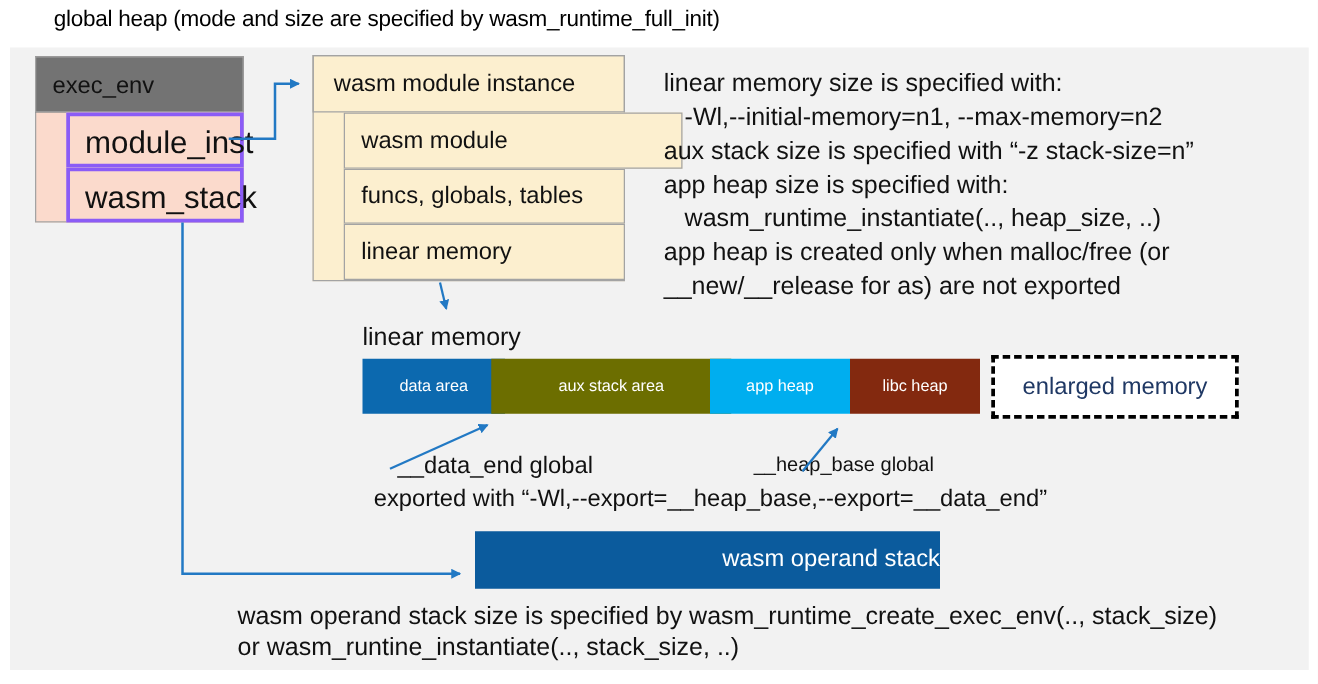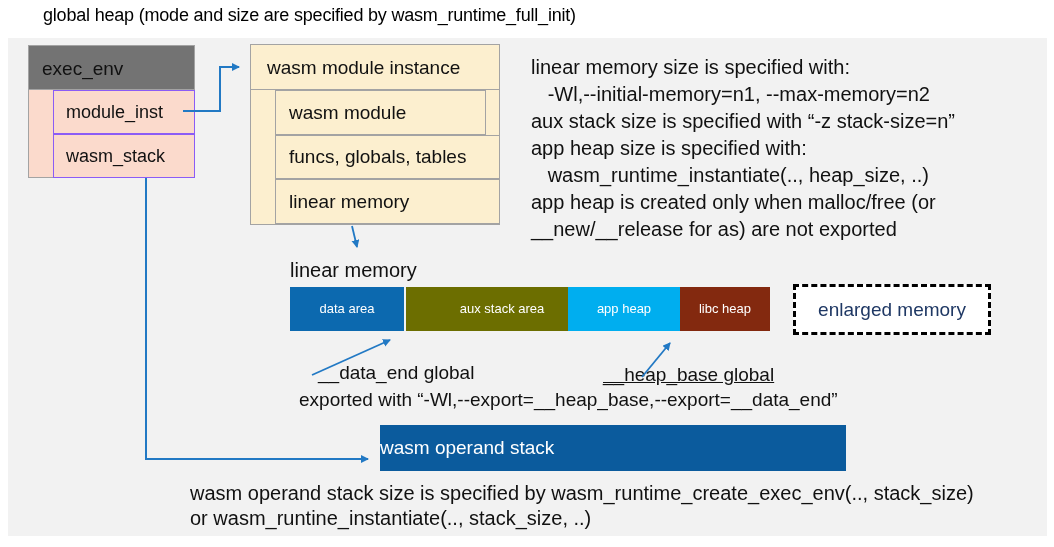--- a/index.html
+++ b/index.html
@@ -10,49 +10,49 @@
   .abs{position:absolute;box-sizing:border-box;}
   #page-title{left:10px;top:5px;font-size:18px;color:#000000;letter-spacing:-0.2px;margin-left:33px;}
   #canvas{left:8px;top:38px;width:1039px;height:498px;background:#f2f2f2;}
 
   
   .sbox{border:1px solid #a3a3a3;}
   #exec-env-box{left:28px;top:45px;width:167px;height:133px;background:#fbdacc;}
   #exec-env-header{left:28px;top:45px;width:167px;height:45px;line-height:45px;padding-left:13px;font-size:19px;border:1px solid #a3a3a3;}
   #exec-row-0{left:53px;top:90px;width:142px;height:44px;}
   #exec-row-1{left:53px;top:134px;width:142px;height:44px;}
-  .pink-row{background:#fbdacc;border:1px solid #8b5cf6;line-height:42px;padding-left:12px;font-size:18px;}
+  .pink-row{background:#fbdacc;border:3px solid #8b5cf6;line-height:42px;padding-left:12px;font-size:25px;}
 
   
   #mod-box{left:250px;top:44px;width:250px;height:181px;background:#fcefcf;}
   #mod-header{left:250px;top:44px;width:250px;height:46px;line-height:46px;padding-left:16px;font-size:19px;border:1px solid #a3a3a3;}
   .cream-row{background:#fcefcf;border:1px solid #a3a3a3;padding-left:13px;font-size:19px;}
-  #mod-row-0{left:275px;top:90px;width:211px;height:45px;line-height:43px;}
+  #mod-row-0{left:275px;top:90px;width:271px;height:45px;line-height:43px;}
   #mod-row-1{left:275px;top:135px;width:225px;height:44px;line-height:42px;}
   #mod-row-2{left:275px;top:179px;width:225px;height:45px;line-height:43px;}
 
   
   #right-notes{left:531px;top:54px;width:515px;font-size:20px;line-height:27px;color:#111;}
   #right-notes div{white-space:pre;}
 
   
   #lm-label{left:290px;top:259px;font-size:20px;}
   .seg{top:287px;height:44px;line-height:44px;text-align:center;font-size:13px;color:#fff;}
   #seg-0{left:290px;width:114px;}
-  #seg-1{left:406px;width:192px;}
+  #seg-1{left:393px;width:192px;}
   #seg-2{left:568px;width:112px;}
-  #seg-3{left:680px;width:90px;}
+  #seg-3{left:680px;width:104px;}
   #seg-4{left:793px;top:284px;width:198px;height:51px;line-height:45px;text-align:center;font-size:19px;border:3px dashed #000;background:#fff;}
 
   #data-end-label{left:318px;top:362px;font-size:19px;}
-  #heap-base-label{left:603px;top:364px;font-size:19px;text-decoration:underline;}
+  #heap-base-label{left:603px;top:364px;font-size:16px;}
   #export-note{left:299px;top:389px;font-size:19px;}
 
   
-  #operand-bar{left:380px;top:425px;width:466px;height:46px;line-height:46px;text-align:left;color:#fff;font-size:19px;}
+  #operand-bar{left:380px;top:425px;width:372px;height:46px;line-height:46px;text-align:right;color:#fff;font-size:19px;}
   #bottom-notes{left:190px;top:481px;width:830px;font-size:20px;line-height:25px;}
 
   #arrow-layer{left:0;top:0;width:1054px;height:547px;pointer-events:none;}
 </style>
 </head>
 <body>
 
 <div id="stage">
 
   <div class="abs" id="page-title">global heap (mode and size are specified by wasm_runtime_full_init)</div>

